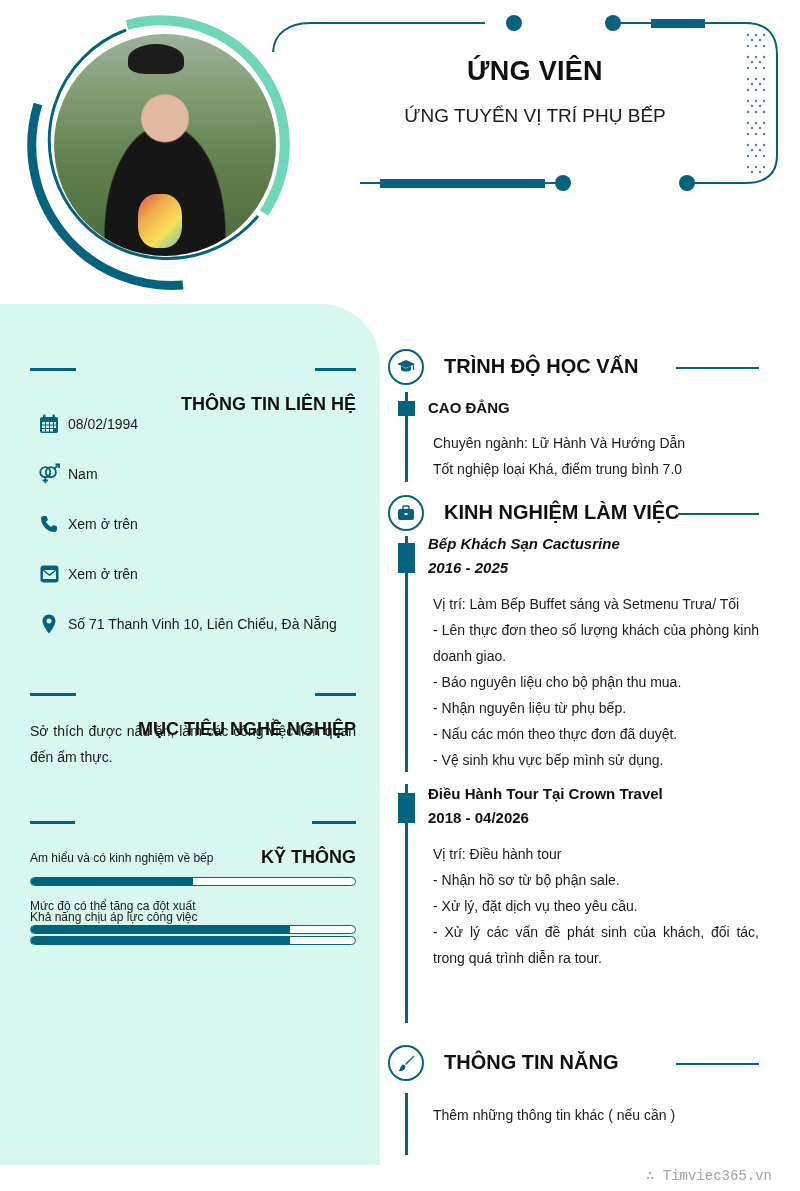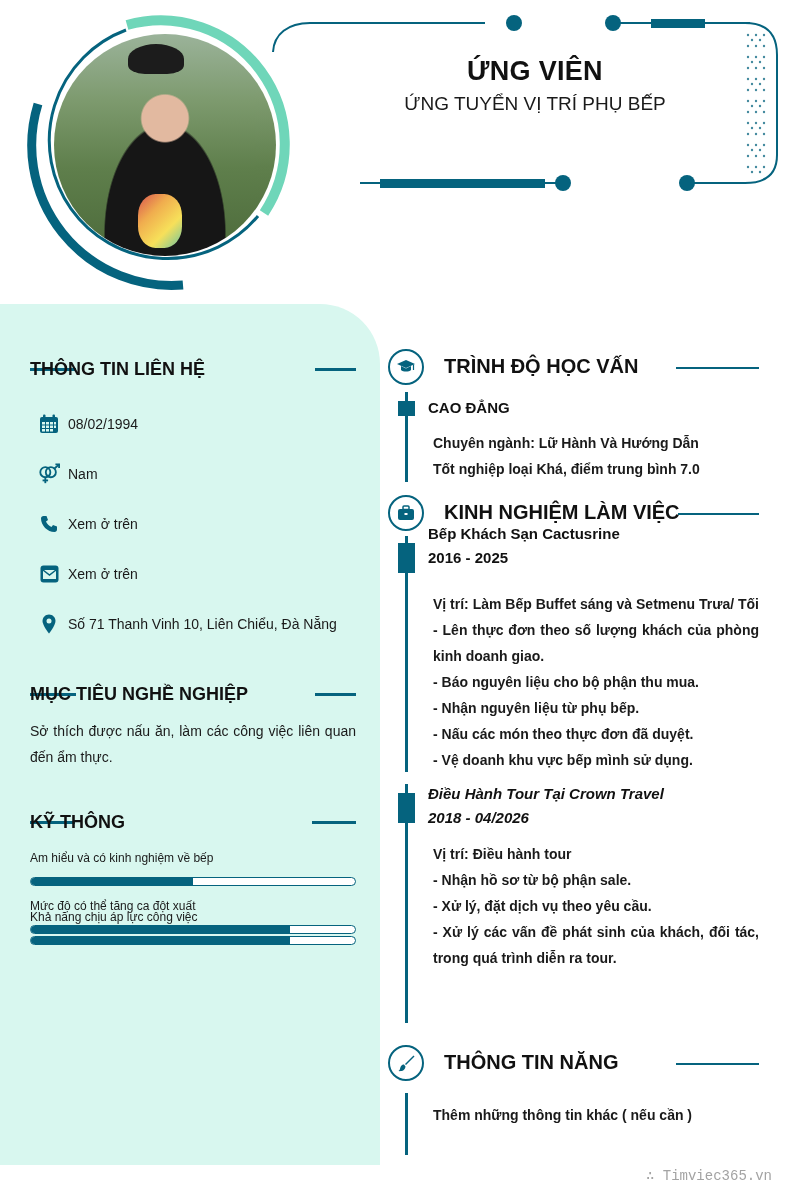--- a/index.html
+++ b/index.html
@@ -12,26 +12,26 @@
     background: radial-gradient(circle at 50% 38%, #e2b9a0 0 13%, transparent 14%),
                 radial-gradient(ellipse at 50% 90%, #161616 0 38%, transparent 39%),
                 linear-gradient(180deg, #9bb39a 0%, #7d9a6e 30%, #5f7f4c 60%, #4c6a3a 100%); }
   .photo .hair { position: absolute; left: 74px; top: 10px; width: 56px; height: 30px; background: #1c1c1c; border-radius: 50% 50% 30% 30%; }
   .photo .shirt-print { position: absolute; left: 84px; top: 160px; width: 44px; height: 54px; border-radius: 40%;
     background: linear-gradient(135deg, #d9534f, #f0ad4e, #f7e05a, #6cc4a1); }
 
   .header-frame { position: absolute; left: 260px; top: 0; width: 540px; height: 200px; }
   .title-block { position: absolute; left: 370px; top: 56px; width: 330px; text-align: center; }
   .title-name { font-size: 27px; font-weight: bold; color: #111; letter-spacing: 0.3px; }
-  .title-sub { font-size: 19px; color: #1a1a1a; margin-top: 6px; }
+  .title-sub { font-size: 19px; color: #1a1a1a; margin-top: 18px; }
 
   .sidebar { position: absolute; left: 0; top: 304px; width: 380px; height: 861px; background: #d8f7ef; border-top-right-radius: 60px; }
   .side-section-title { position: absolute; left: 30px; width: 326px; height: 24px; }
   .side-section-title .line-l, .side-section-title .line-r { position: absolute; top: 11px; height: 3px; background: #05637e; }
-  .side-section-title .label { position: absolute; left: 0; right: 0; text-align: left; font-size: 18px; font-weight: bold; color: #111; line-height: 24px; }
+  .side-section-title .label { position: absolute; left: 0; right: 0; text-align: right; font-size: 18px; font-weight: bold; color: #111; line-height: 24px; margin-top: 35px; }
 
   .contact-item { position: absolute; left: 38px; height: 22px; display: flex; align-items: center; }
   .contact-item .icon { width: 22px; height: 22px; display: flex; align-items: center; justify-content: center; }
   .contact-item .text { margin-left: 8px; font-size: 14px; color: #1a1a1a; }
 
   .objective { position: absolute; left: 30px; top: 718px; width: 326px; font-size: 14px; line-height: 26px; text-align: justify; color: #1a1a1a; }
 
   .skill { position: absolute; left: 30px; width: 326px; }
   .skill .name { font-size: 12px; color: #1a1a1a; height: 20px; }
   .skill .bar { margin-top: 6px; width: 326px; height: 9px; border: 1.5px solid #05637e; border-radius: 5px; background: #fff; overflow: hidden; }
@@ -40,21 +40,21 @@
   .main { position: absolute; left: 380px; top: 304px; width: 420px; height: 887px; }
   .sec-head { position: absolute; left: 8px; width: 392px; height: 38px; }
   .sec-head .circle { position: absolute; left: 0; top: 0; width: 36px; height: 36px; border: 2.5px solid #05637e; border-radius: 50%; display: flex; align-items: center; justify-content: center; background: #fff; }
   .sec-head .label { position: absolute; left: 56px; top: 6px; font-size: 20px; font-weight: bold; color: #111; white-space: nowrap; }
   .sec-head .rule { position: absolute; top: 18px; height: 2px; background: #05637e; }
 
   .vline { position: absolute; left: 25px; width: 3px; background: #05637e; }
   .marker { position: absolute; left: 18px; width: 17px; background: #05637e; }
 
   .entry-title { position: absolute; left: 48px; font-size: 15px; font-weight: bold; color: #111; line-height: 24px; }
-  .entry-body { position: absolute; left: 53px; width: 326px; font-size: 14px; line-height: 26px; color: #1a1a1a; text-align: justify; font-weight: bold; }
+  .entry-body { position: absolute; left: 53px; width: 326px; font-size: 14px; line-height: 26px; color: #1a1a1a; text-align: justify; }
 
   .watermark { position: absolute; right: 28px; top: 1167px; font-family: "Liberation Mono", monospace; font-size: 14px; color: #a3a3a3; }
 </style>
 </head>
 <body>
 
 <div class="header">
   <svg class="photo-deco" width="320" height="300" viewBox="0 0 320 300">
 
     <path d="M 38 104 A 140 140 0 0 0 183 285" fill="none" stroke="#05637e" stroke-width="9"></path>
@@ -278,36 +278,36 @@
           <rect x="1" y="4" width="16" height="11" rx="2" fill="#05637e"></rect>
           <rect x="7.5" y="8" width="3" height="2" fill="#fff"></rect>
         </svg>
     </div>
     <div class="label">KINH NGHIỆM LÀM VIỆC</div>
     <div class="rule" style="left:290px;width:81px;"></div>
   </div>
 
   <div class="vline" style="top:232px;height:236px;"></div>
   <div class="marker" style="top:239px;height:30px;"></div>
-  <div class="entry-title" style="top:218px;">
+  <div class="entry-title" style="top:228px;font-style:italic;">
     <div>Bếp Khách Sạn Cactusrine</div>
     <div>2016 - 2025</div>
   </div>
   <div class="entry-body" style="top:287px;">
     <div>Vị trí: Làm Bếp Buffet sáng và Setmenu Trưa/ Tối</div>
     <div>- Lên thực đơn theo số lượng khách của phòng kinh doanh giao.</div>
     <div>- Báo nguyên liệu cho bộ phận thu mua.</div>
     <div>- Nhận nguyên liệu từ phụ bếp.</div>
     <div>- Nấu các món theo thực đơn đã duyệt.</div>
-    <div>- Vệ doanh khu vực bếp mình sử dụng.</div>
+    <div>- Vệ sinh khu vực bếp mình sử dụng.</div>
   </div>
 
   <div class="vline" style="top:480px;height:239px;"></div>
   <div class="marker" style="top:489px;height:30px;"></div>
-  <div class="entry-title" style="top:478px;font-style:italic;">
+  <div class="entry-title" style="top:478px;">
     <div>Điều Hành Tour Tại Crown Travel</div>
     <div>2018 - 04/2026</div>
   </div>
   <div class="entry-body" style="top:537px;">
     <div>Vị trí: Điều hành tour</div>
     <div>- Nhận hồ sơ từ bộ phận sale.</div>
     <div>- Xử lý, đặt dịch vụ theo yêu cầu.</div>
     <div>- Xử lý các vấn đề phát sinh của khách, đối tác, trong quá trình diễn ra tour.</div>
   </div>
 

